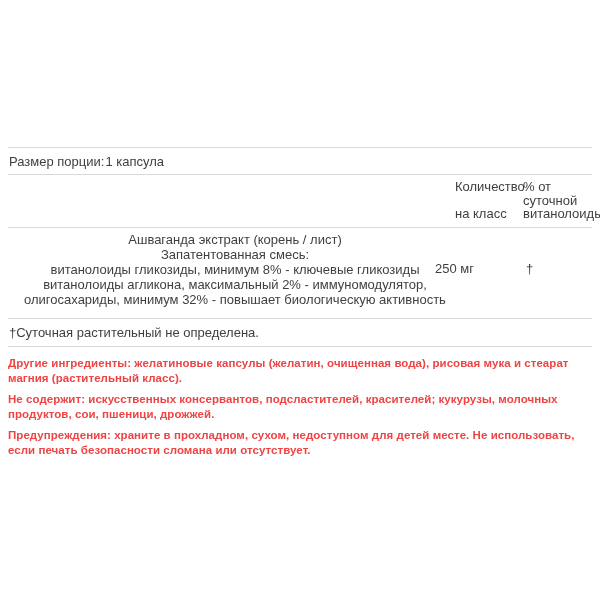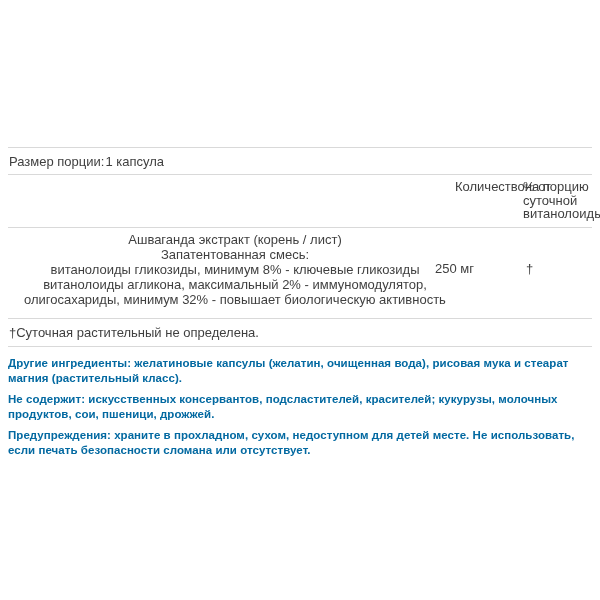--- a/index.html
+++ b/index.html
@@ -17,55 +17,55 @@
 
   .divider-row { border-top: 1px solid #d9d9d9; }
 
   .row-composition { padding: 7px 0 5px 1px; line-height: 15px; }
   .row-serving { padding: 6px 0 5px 1px; line-height: 15px; }
   .serving-value { margin-left: 1px; }
 
   .row-header { position: relative; height: 53px; }
   .col-amount {
     position: absolute; left: 447px; top: 5px; height: 41px;
-    display: flex; flex-direction: row; justify-content: space-between;
+    display: flex; flex-direction: column; justify-content: space-between;
     line-height: 14px; white-space: nowrap;
   }
   .col-dv {
     position: absolute; left: 515px; top: 5px;
     line-height: 13.5px; white-space: nowrap;
   }
 
   .row-ingredients { position: relative; padding: 4px 0 11px 1px; }
   .ing-text { width: 452px; line-height: 15px; text-align: center; }
   .ing-amount { position: absolute; left: 427px; top: 33px; white-space: nowrap; }
   .ing-dv { position: absolute; left: 518px; top: 33px; }
 
   .row-footnote { padding: 6px 0 6px 1px; line-height: 15px; border-bottom: 1px solid #d9d9d9; }
 
-  .paragraphs { margin-top: 9px; color: #0369a1; }
+  .paragraphs { margin-top: 9px; color: #ef4444; }
   .paragraphs p {
     font-size: 11.5px; font-weight: bold; line-height: 14.5px;
     margin-bottom: 7px; letter-spacing: 0.05px;
   }
 </style>
 </head>
 <body>
 
 <div class="panel">
 
 
   <div class="divider-row row-serving">
     <span>Размер порции:</span><span class="serving-value">1 капсула</span>
   </div>
 
   <div class="divider-row row-header">
     <div class="col-amount">
       <span>Количество</span>
-      <span>на порцию</span>
+      <span>на класс</span>
     </div>
     <div class="col-dv">
       <div>% от</div>
       <div>суточной</div>
       <div>витанолоиды</div>
     </div>
   </div>
 
   <div class="divider-row row-ingredients">
     <div class="ing-text">

